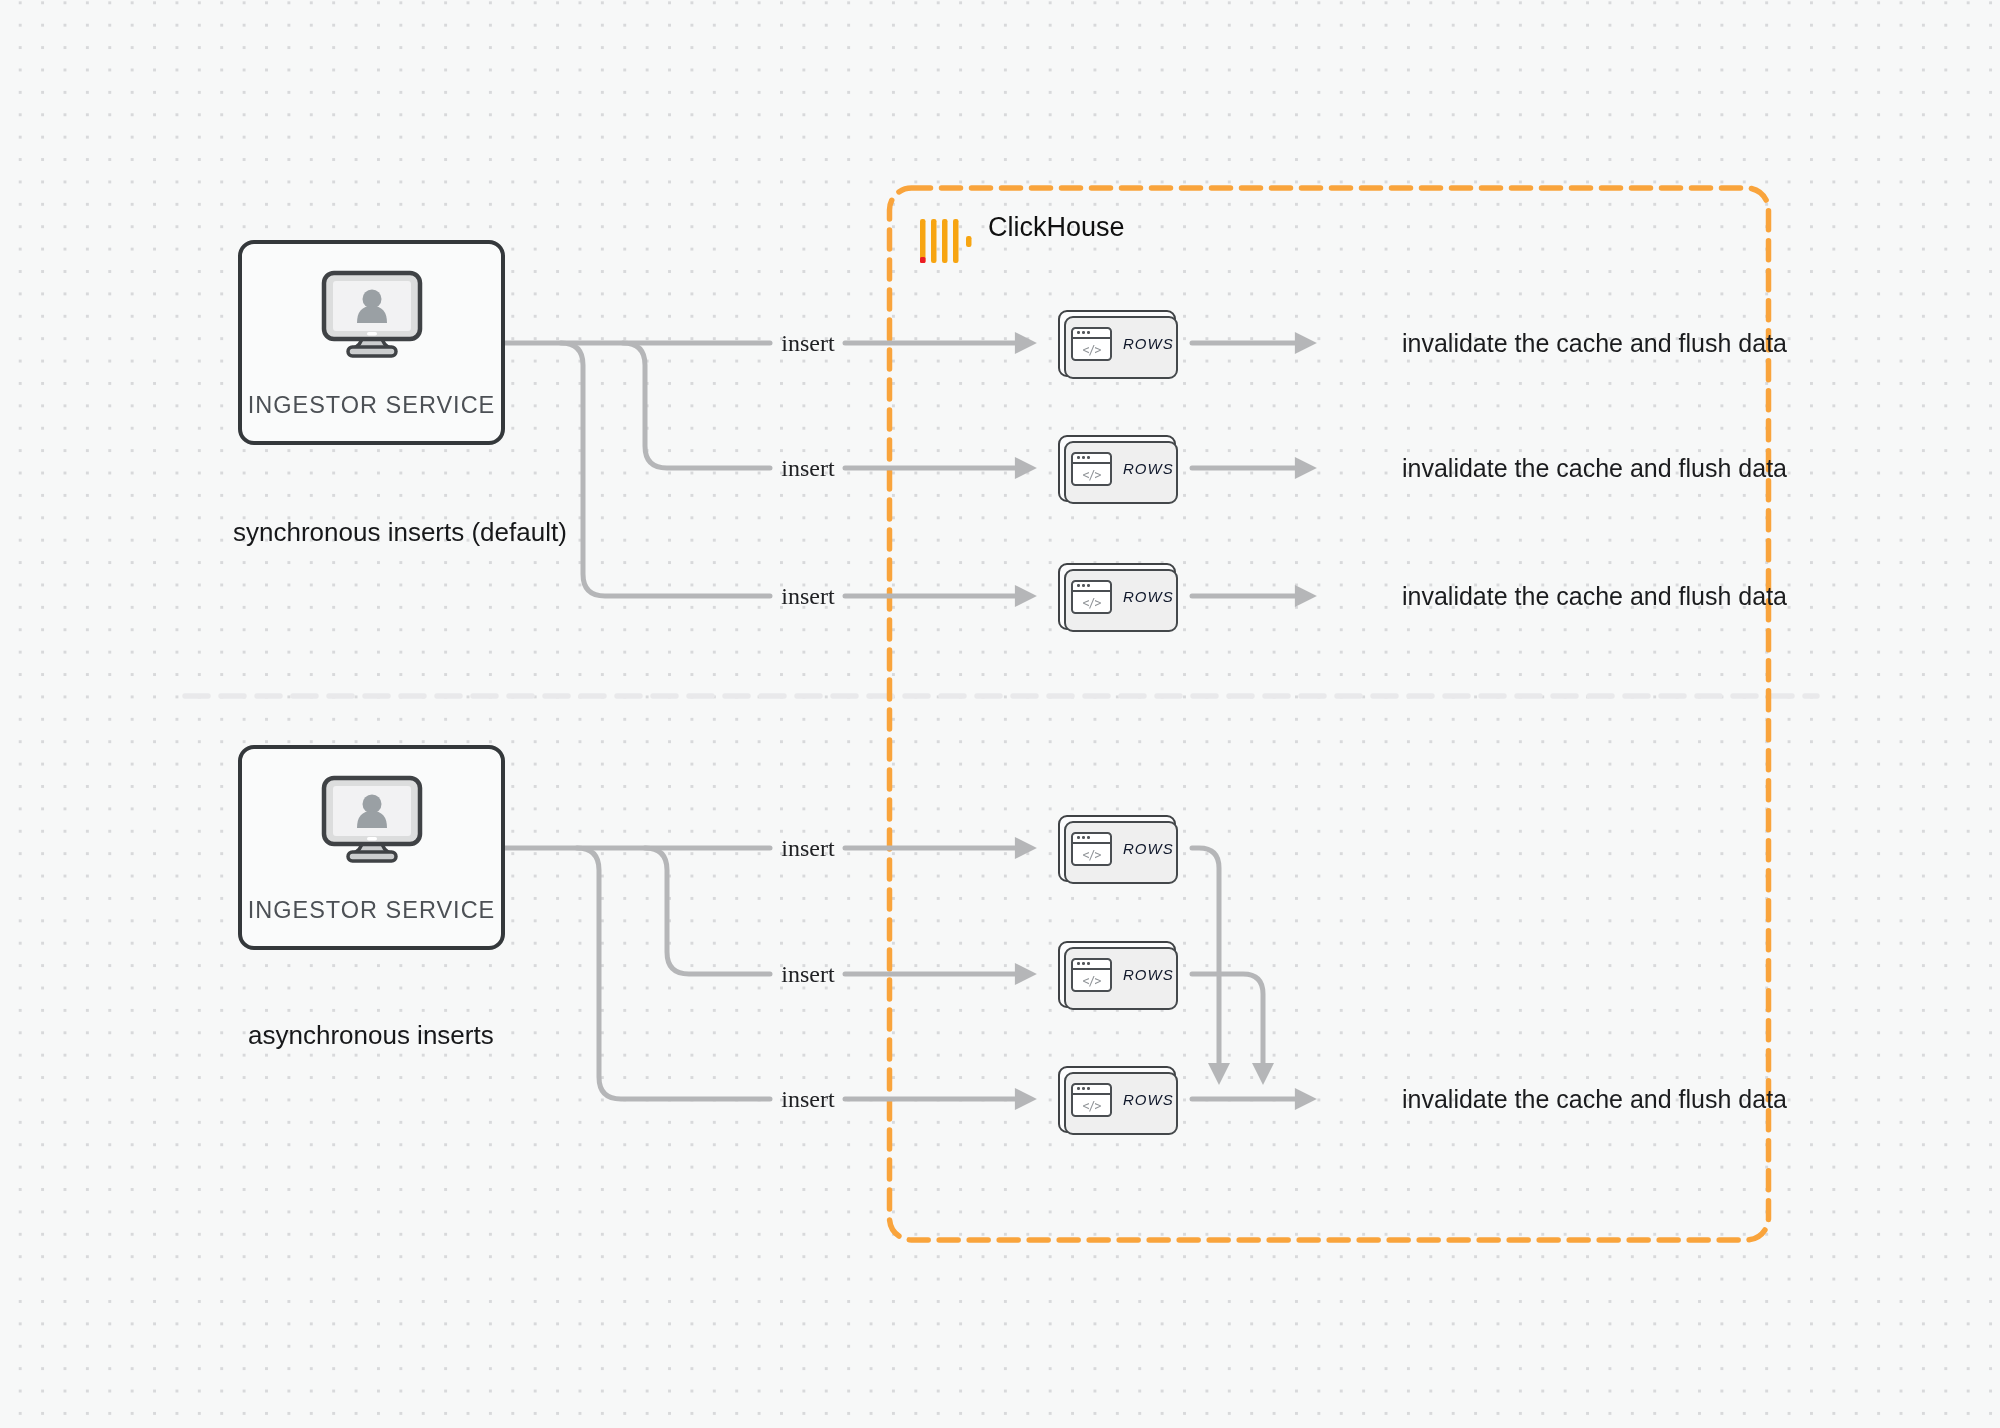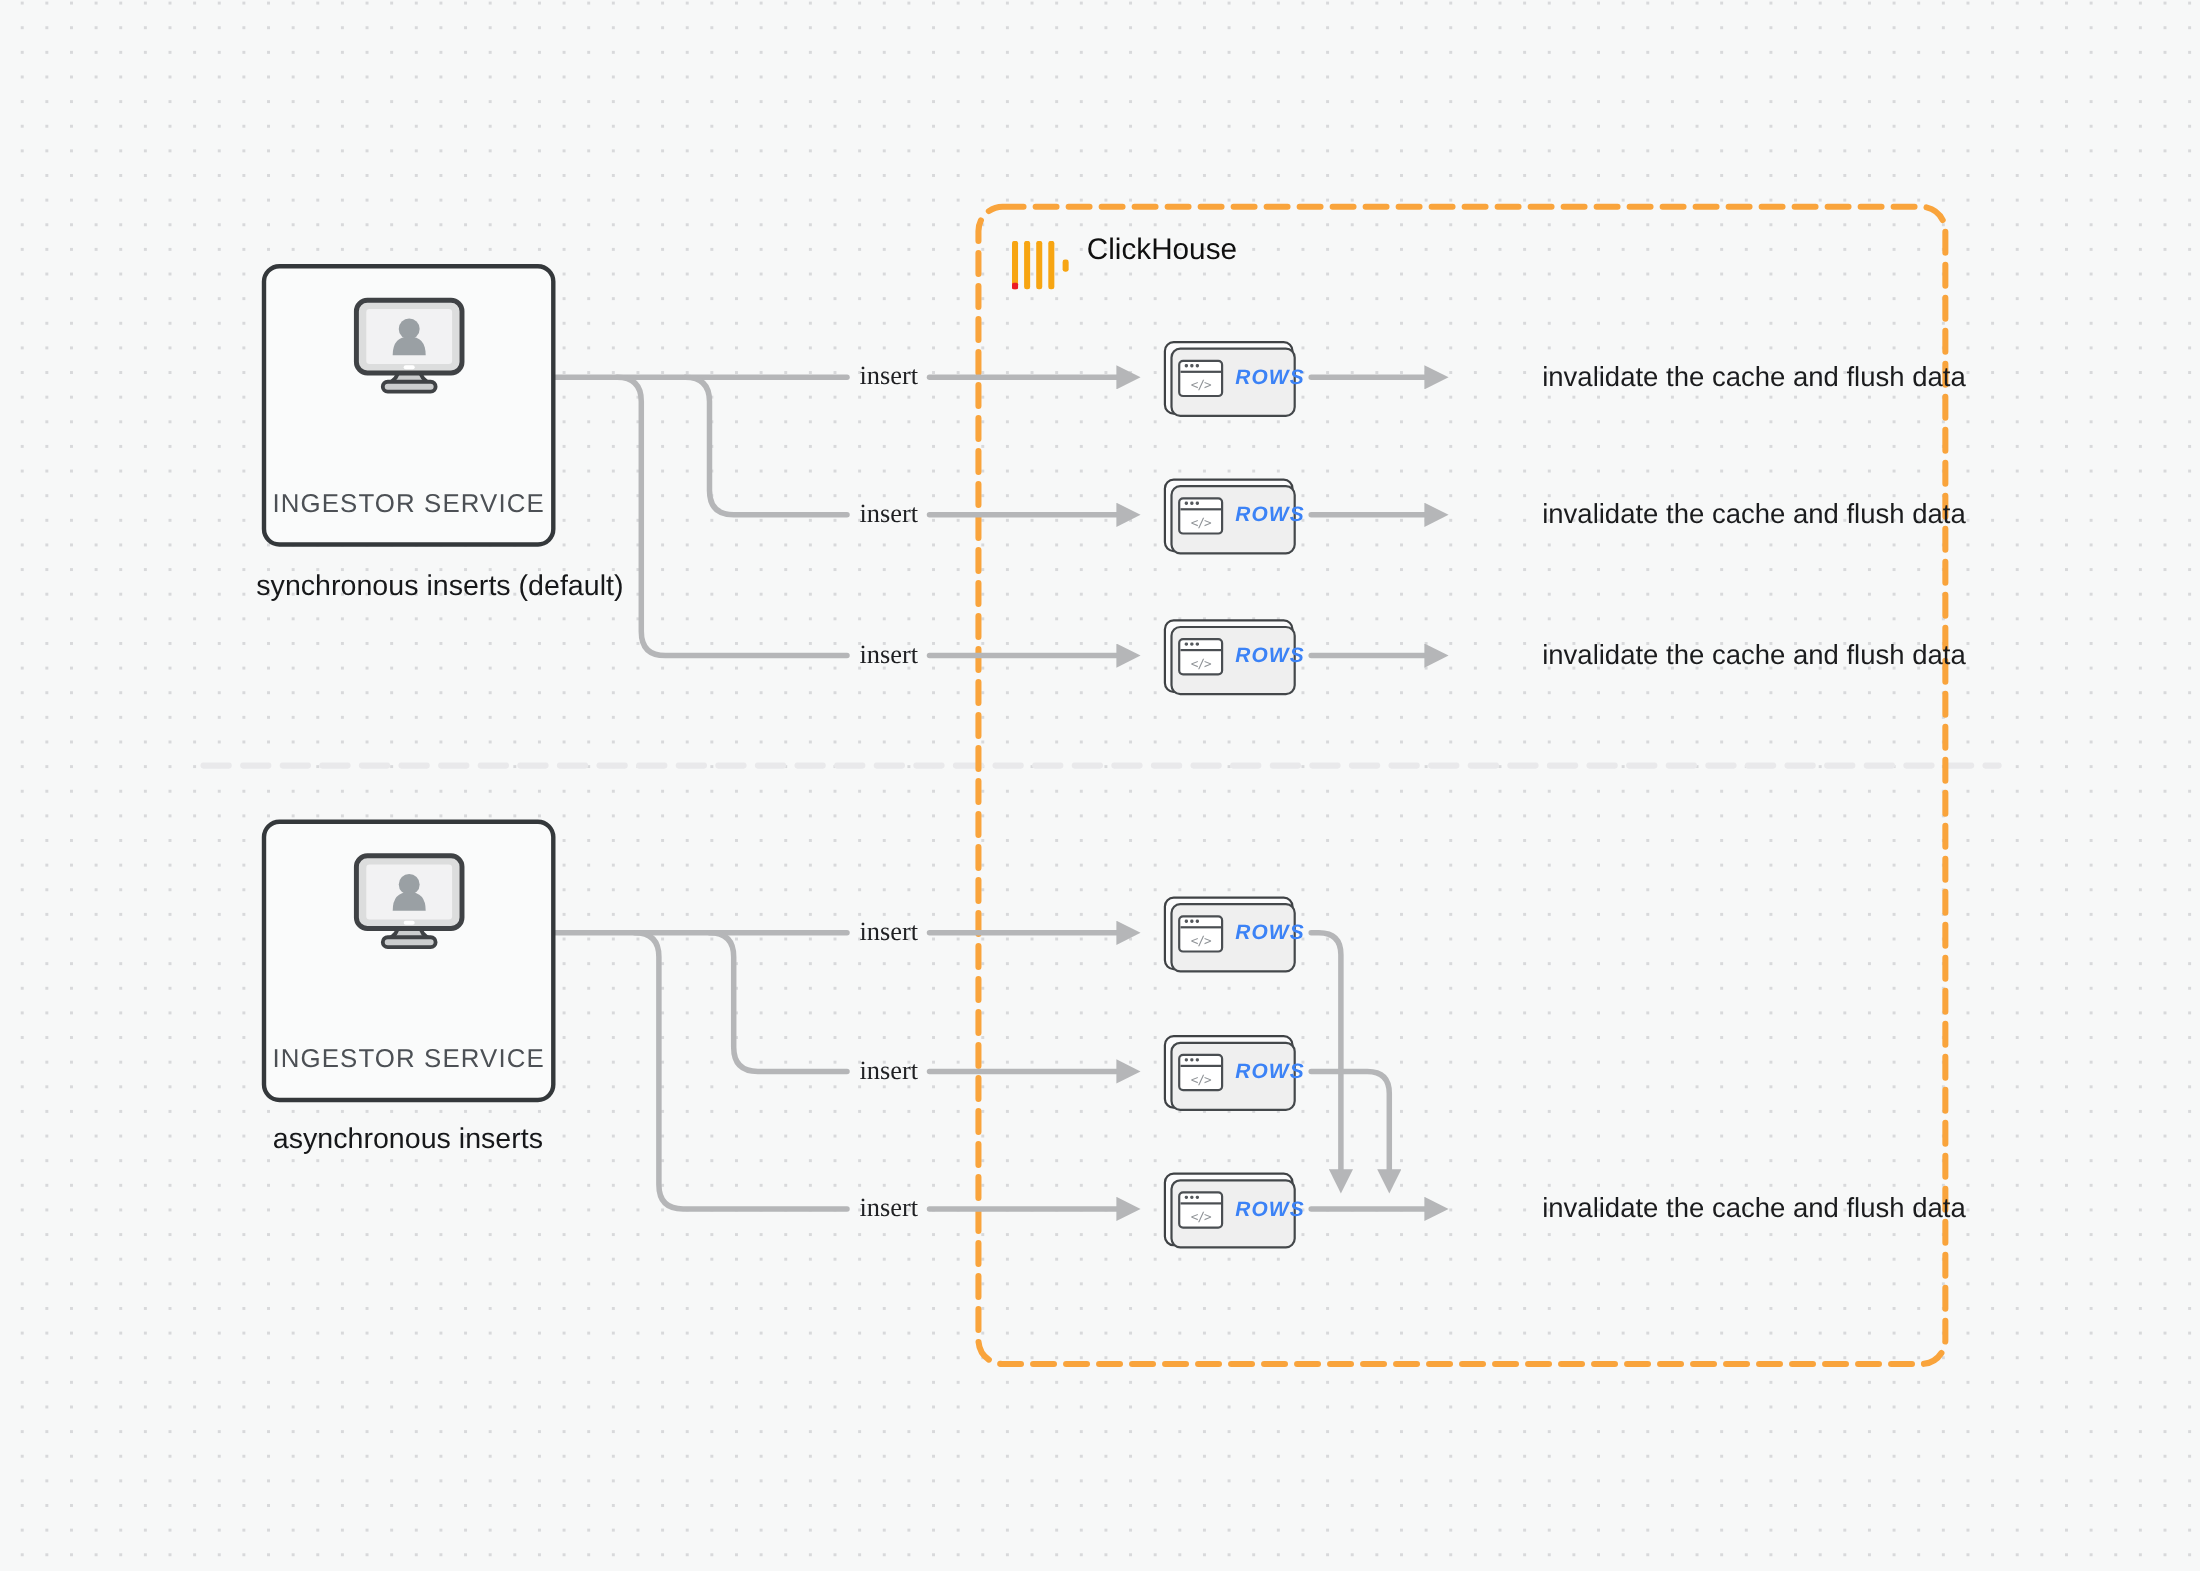--- a/index.html
+++ b/index.html
@@ -8,21 +8,21 @@
     background-color:#f7f8f8;
     background-image:radial-gradient(circle,#d8d9db 1.4px,transparent 1.6px);
     background-size:22.4px 22.4px;background-position:9px 14px;
     font-family:"Liberation Sans",sans-serif;
     -webkit-font-smoothing:antialiased;
   }
   .overlay{position:absolute;left:0;top:0;z-index:1;}
 
   
   .service-box{
-    position:absolute;left:238px;width:267px;height:257px;box-sizing:border-box;
+    position:absolute;left:238px;width:267px;height:205px;box-sizing:border-box;
     background:#fafbfb;border:4px solid #34383b;border-radius:16px;z-index:2;
   }
   .service-box .monitor{position:absolute;left:50%;top:26px;transform:translateX(-50%);}
   .service-label{
     position:absolute;left:0;right:0;bottom:22px;text-align:center;
     font-size:23.5px;color:#4c5055;letter-spacing:1px;
   }
 
   
   .caption{
@@ -55,21 +55,21 @@
   .browser-top{
     height:8px;border-bottom:2px solid #4a4e52;
     display:flex;align-items:center;gap:2.5px;padding-left:4px;
   }
   .browser-dot{width:2.6px;height:2.6px;border-radius:50%;background:#54585c;flex:0 0 auto;}
   .browser-body{
     height:22px;display:flex;align-items:center;justify-content:center;
     font-family:"DejaVu Sans Mono",monospace;font-size:11.5px;color:#8e9296;letter-spacing:-1px;
   }
   .rows-label{
-    font-size:19px;font-style:italic;font-weight:700;color:#3b82f6;letter-spacing:1px;
+    font-size:15px;font-style:italic;font-weight:400;color:#0f172a;letter-spacing:1px;
   }
 
   
   .insert-label{
     position:absolute;transform:translate(-50%,-50%);
     font-size:24px;color:#202124;z-index:2;white-space:nowrap;font-family:Liberation Serif, serif;
   }
   .result-label{
     position:absolute;left:1402px;transform:translateY(-50%);
     font-size:25px;color:#1b1c1e;z-index:2;white-space:nowrap;

